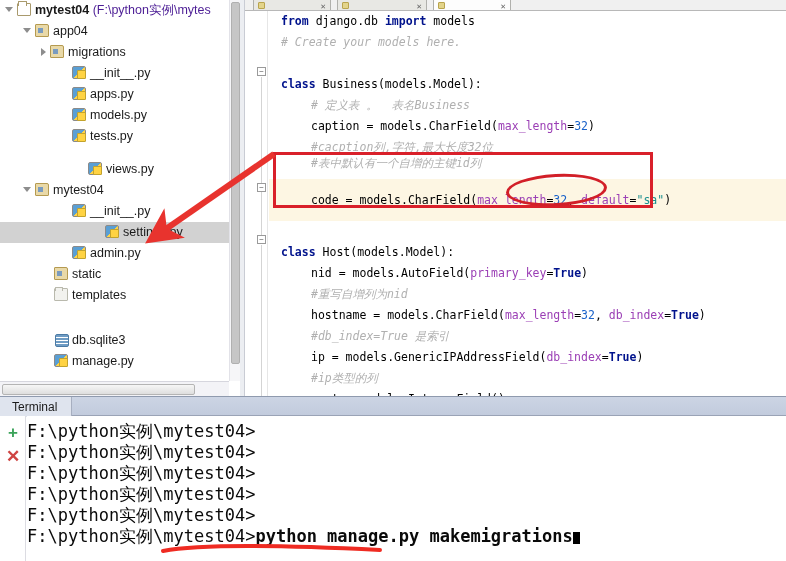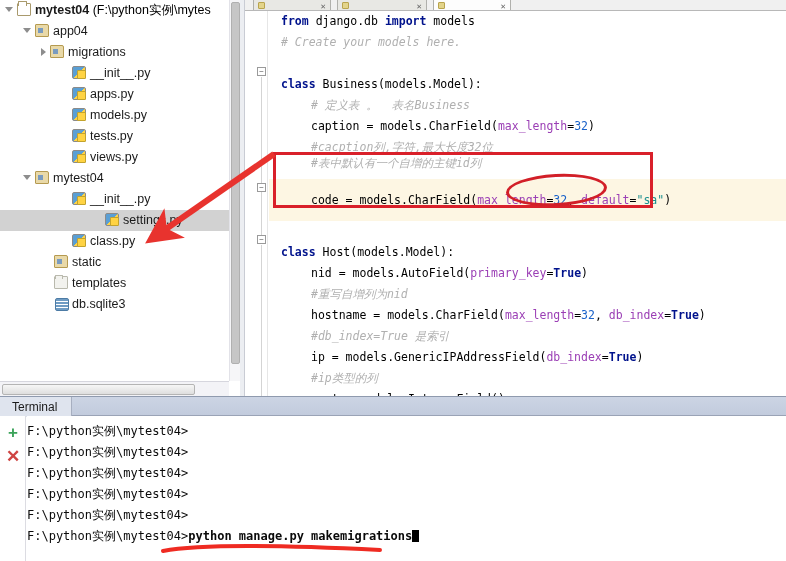--- a/index.html
+++ b/index.html
@@ -65,21 +65,21 @@
            border: 1px solid #8a8a8a; border-radius: 2px; }
   .ic-py:before { content:''; position:absolute; right:-1px; bottom:-1px; width:7px; height:7px;
                   background:#ffd343; border:1px solid #c3a32c; border-radius:1px; }
   
   .ic-db { background: #ffffff; }
   .ic-db:before { content:''; position:absolute; left:1px; top:1px; width:12px; height:11px;
     background: repeating-linear-gradient(#6f9cc4 0 2px, #ffffff 2px 3px);
     border: 1px solid #4c7ba5; border-radius: 2px; }
 
   .lbl { vertical-align: middle; }
-  .path-gray { color: #000000; font-weight: normal; }
+  .path-gray { color: #4c1d95; font-weight: normal; }
   .bold { font-weight: bold; }
 
   
   .tree-hscroll {
     position: absolute; left: 0; top: 381px; width: 229px; height: 15px;
     background: #f3f3f7; border-top: 1px solid #d6d6de;
   }
   .tree-hscroll .thumb {
     position: absolute; left: 2px; top: 2px; width: 193px; height: 11px;
     background: linear-gradient(#f6f6f6,#dedede); border: 1px solid #b4b4b4; border-radius: 2px;
@@ -141,21 +141,21 @@
     background: #ffffff; border-right: 1px solid #dcdce2;
   }
   .t-ico { position: absolute; left: 5px; width: 16px; height: 16px; text-align: center;
            font-size: 17px; line-height: 16px; font-weight: bold; cursor: pointer; }
   .t-plus { top: 9px; color: #3ba35a; }
   .t-x { top: 33px; color: #cf4442; }
   .term-body {
     position: absolute; left: 27px; top: 20px; right: 0; height: 145px;
     background: #ffffff;
     font-family: "DejaVu Sans Mono", monospace;
-    font-size: 12px; line-height: 21px; color: #0a0a0a;
+    font-size: 17px; line-height: 21px; color: #0a0a0a;
     white-space: pre; padding-top: 5px;
   }
   .term-line { height: 21px; white-space: pre; }
   .cursor { display: inline-block; width: 7px; height: 12px; background: #000;
             vertical-align: -2px; }
 
   
   .anno { position: absolute; pointer-events: none; }
   .red-rect {
     left: 273px; top: 152px; width: 380px; height: 56px;
@@ -191,28 +191,29 @@
 
   <div class="tree-panel">
     <div id="tree-rows">
         <div class="tree-row" style="padding-left: 5px;"><span class="tw tw-open"></span><span class="ic ic-folder-top"></span><span class="lbl bold">mytest04</span><span class="lbl path-gray"> (F:\python实例\mytes</span></div>
         <div class="tree-row" style="padding-left: 23px;"><span class="tw tw-open"></span><span class="ic ic-folder"></span><span class="lbl">app04</span></div>
         <div class="tree-row" style="padding-left: 41px;"><span class="tw tw-closed"></span><span class="ic ic-folder"></span><span class="lbl">migrations</span></div>
         <div class="tree-row" style="padding-left: 59px;"><span class="tw tw-none"></span><span class="ic ic-py"></span><span class="lbl">__init__.py</span></div>
         <div class="tree-row" style="padding-left: 59px;"><span class="tw tw-none"></span><span class="ic ic-py"></span><span class="lbl">apps.py</span></div>
         <div class="tree-row" style="padding-left: 59px;"><span class="tw tw-none"></span><span class="ic ic-py"></span><span class="lbl">models.py</span></div>
         <div class="tree-row" style="padding-left: 59px;"><span class="tw tw-none"></span><span class="ic ic-py"></span><span class="lbl">tests.py</span></div>
-        <div class="tree-row" style="padding-left: 59px;"><span class="tw tw-none"></span><span class="ic ic-py"></span><span class="lbl">views.py</span></div>
+        <div class="tree-row" style="padding-left: 75px; margin-top: 12px;"><span class="tw tw-none"></span><span class="ic ic-py"></span><span class="lbl">views.py</span></div>
         <div class="tree-row" style="padding-left: 23px;"><span class="tw tw-open"></span><span class="ic ic-folder"></span><span class="lbl">mytest04</span></div>
         <div class="tree-row" style="padding-left: 59px;"><span class="tw tw-none"></span><span class="ic ic-py"></span><span class="lbl">__init__.py</span></div>
         <div class="tree-row selected" style="padding-left: 92px;"><span class="tw tw-none"></span><span class="ic ic-py"></span><span class="lbl">settings.py</span></div>
-        <div class="tree-row" style="padding-left: 59px;"><span class="tw tw-none"></span><span class="ic ic-py"></span><span class="lbl">class.py</span></div>
+        <div class="tree-row" style="padding-left: 59px;"><span class="tw tw-none"></span><span class="ic ic-py"></span><span class="lbl">admin.py</span></div>
         <div class="tree-row" style="padding-left: 41px;"><span class="tw tw-none"></span><span class="ic ic-folder"></span><span class="lbl">static</span></div>
         <div class="tree-row" style="padding-left: 41px;"><span class="tw tw-none"></span><span class="ic ic-folder-plain"></span><span class="lbl">templates</span></div>
-        <div class="tree-row" style="padding-left: 41px;"><span class="tw tw-none"></span><span class="ic ic-db"></span><span class="lbl">db.sqlite3</span></div>
+        <div class="tree-row" style="padding-left: 41px; margin-top: 24px;"><span class="tw tw-none"></span><span class="ic ic-db"></span><span class="lbl">db.sqlite3</span></div>
+        <div class="tree-row" style="padding-left: 41px;"><span class="tw tw-none"></span><span class="ic ic-py"></span><span class="lbl">manage.py</span></div>
       </div>
     <div class="tree-vscroll">
       <div class="thumb"></div>
     </div>
     <div class="tree-hscroll">
       <div class="thumb"></div>
     </div>
   </div>
 
   <div class="vdivider"></div>

